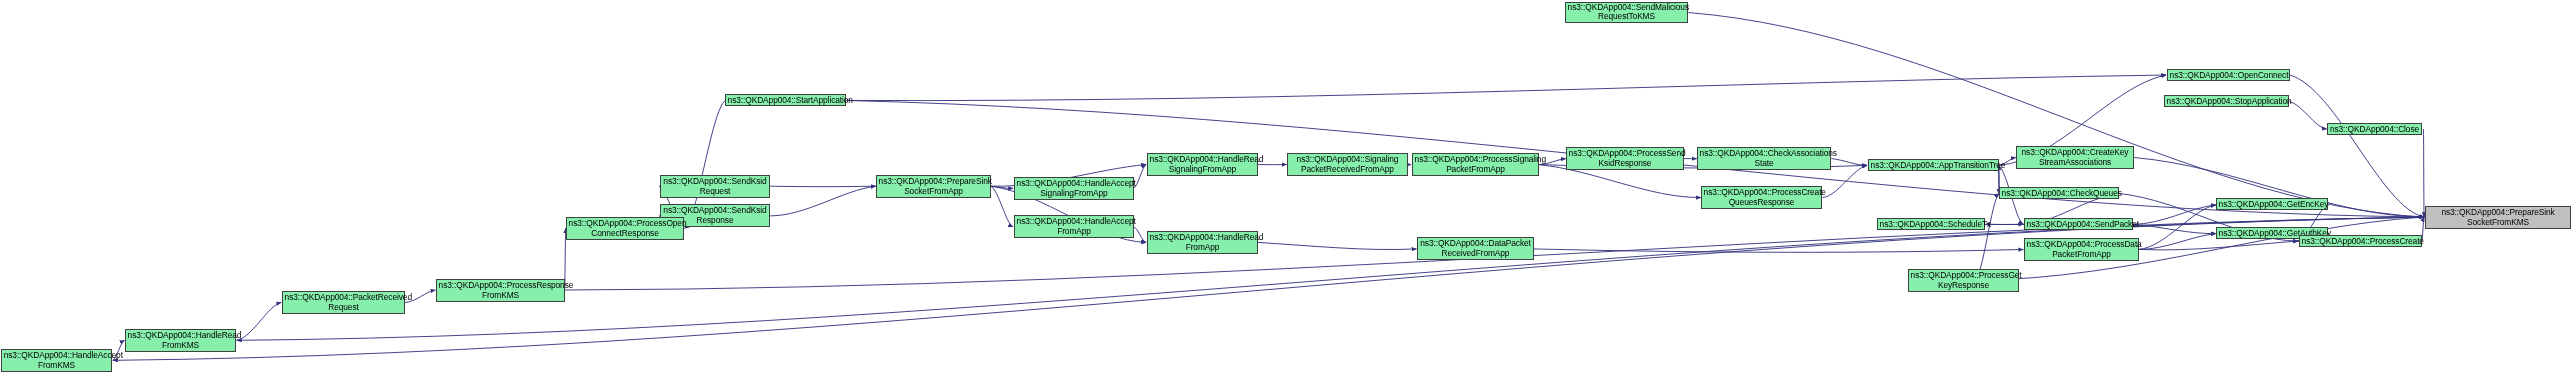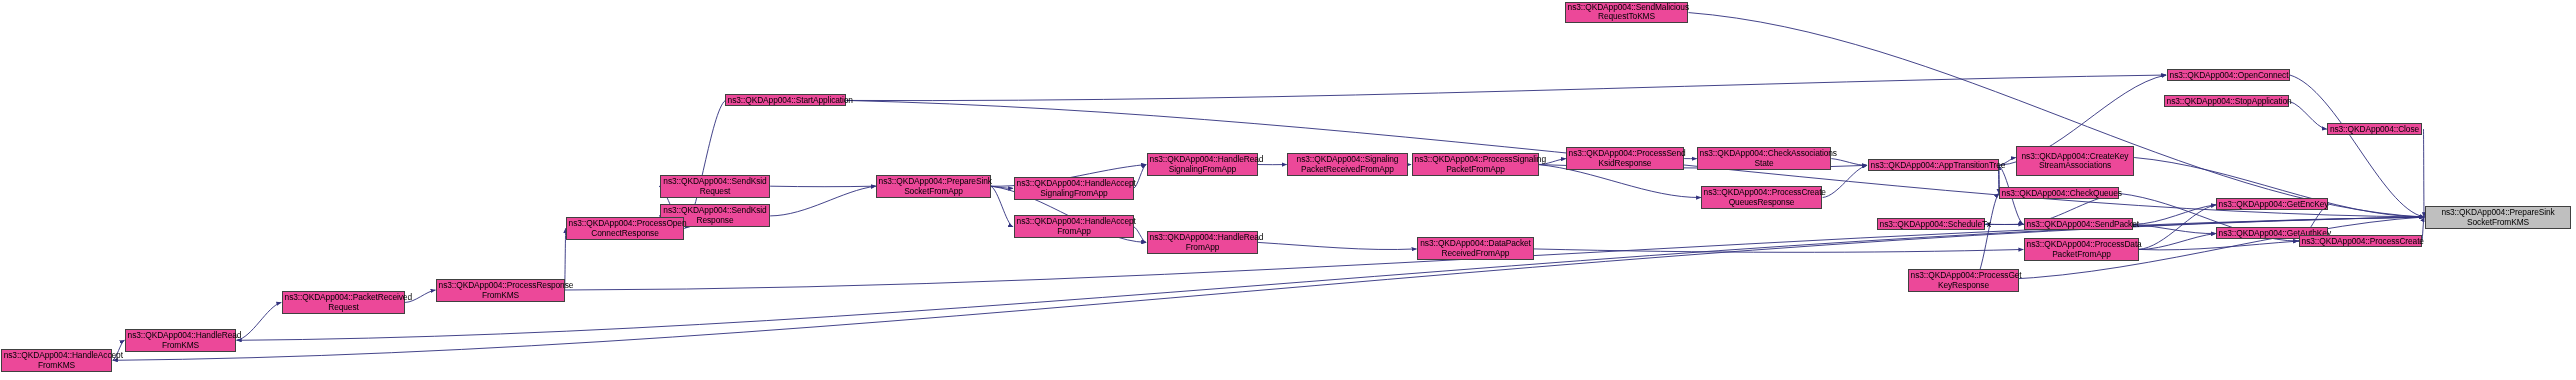--- a/index.html
+++ b/index.html
@@ -8,21 +8,21 @@
     width:2576px;
     height:381px;
     background:#ffffff;
     font-family:"Liberation Sans", sans-serif;
     overflow:hidden;
   }
   #edges{position:absolute;left:0;top:0;width:2576px;height:381px;}
   .node{
     position:absolute;
     box-sizing:border-box;
-    background:#ec4899;
+    background:#86efac;
     border:0.5px solid #404040;
     display:flex;
     align-items:center;
     justify-content:center;
     text-align:center;
     color:#000000;
     font-size:8.4px;
     line-height:1.12;
     letter-spacing:-0.1px;
     white-space:pre-line;
@@ -104,21 +104,21 @@
   </svg>
   <div id="node-layer">
       <div class="node current" style="left: 2425px; top: 206px; width: 146px; height: 23px;"><span>ns3::QKDApp004::PrepareSink
 SocketFromKMS</span></div>
       <div class="node" style="left: 1565px; top: 1.6px; width: 123px; height: 21.6px;"><span>ns3::QKDApp004::SendMalicious
 RequestToKMS</span></div>
       <div class="node" style="left: 2167px; top: 69px; width: 123px; height: 12.4px;"><span>ns3::QKDApp004::OpenConnect</span></div>
       <div class="node" style="left: 2164px; top: 95px; width: 125px; height: 12.4px;"><span>ns3::QKDApp004::StopApplication</span></div>
       <div class="node" style="left: 2327px; top: 123px; width: 95px; height: 12.4px;"><span>ns3::QKDApp004::Close</span></div>
       <div class="node" style="left: 725px; top: 94px; width: 121px; height: 12.4px;"><span>ns3::QKDApp004::StartApplication</span></div>
-      <div class="node" style="left: 2016px; top: 146px; width: 118px; height: 30px;"><span>ns3::QKDApp004::CreateKey
+      <div class="node" style="left: 2016px; top: 146px; width: 118px; height: 23px;"><span>ns3::QKDApp004::CreateKey
 StreamAssociations</span></div>
       <div class="node" style="left: 1697px; top: 147px; width: 134px; height: 23px;"><span>ns3::QKDApp004::CheckAssociations
 State</span></div>
       <div class="node" style="left: 1566px; top: 147px; width: 118px; height: 23px;"><span>ns3::QKDApp004::ProcessSend
 KsidResponse</span></div>
       <div class="node" style="left: 1868px; top: 159px; width: 131px; height: 12.4px; justify-content: center;"><span>ns3::QKDApp004::AppTransitionTree</span></div>
       <div class="node" style="left: 1147px; top: 153px; width: 111px; height: 23px;"><span>ns3::QKDApp004::HandleRead
 SignalingFromApp</span></div>
       <div class="node" style="left: 1287px; top: 153px; width: 121px; height: 23px;"><span>ns3::QKDApp004::Signaling
 PacketReceivedFromApp</span></div>

